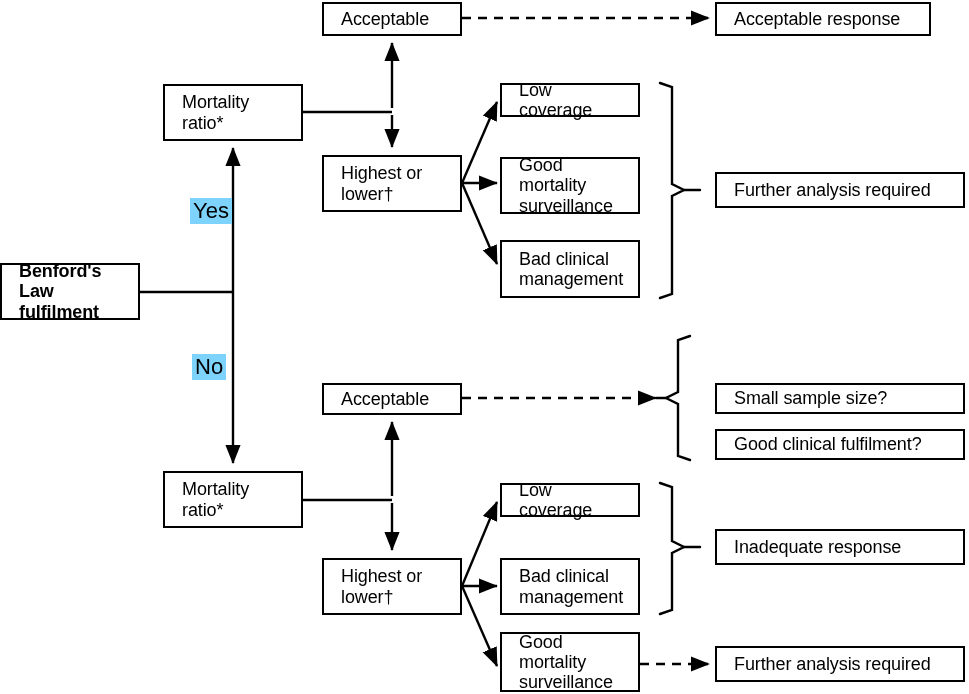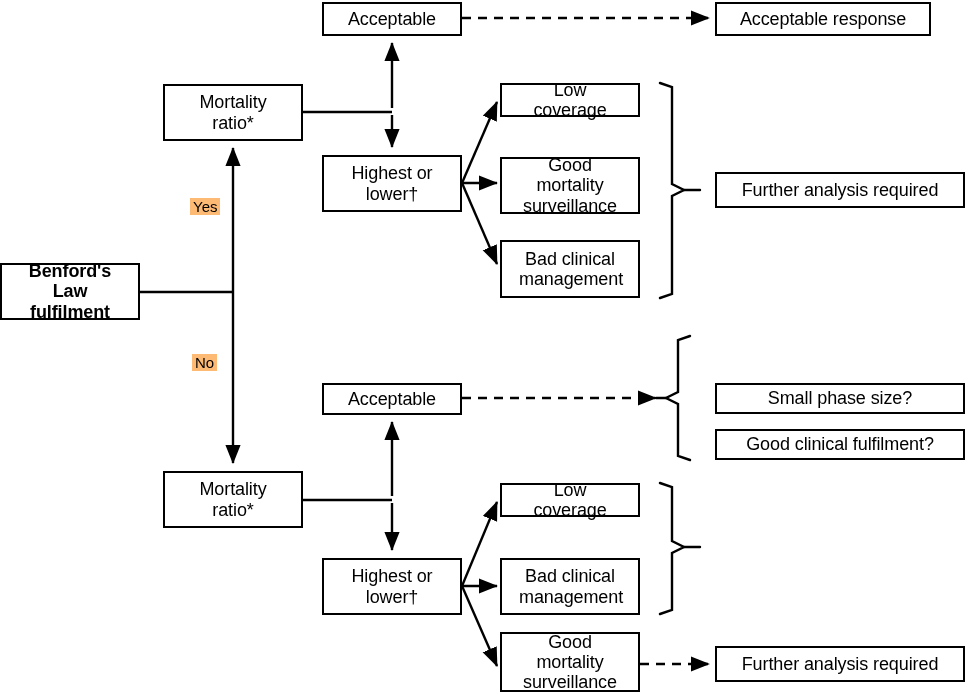--- a/index.html
+++ b/index.html
@@ -25,38 +25,38 @@
     pointer-events: none;
   }
   .node {
     position: absolute;
     box-sizing: border-box;
     border: 2px solid #000000;
     background: #ffffff;
     display: flex;
     align-items: center;
     justify-content: center;
-    text-align: center;
+    text-align: left;
     color: #000000;
     font-family: "Liberation Sans", sans-serif;
     font-size: 18px;
     line-height: 1.12;
     letter-spacing: -0.1px;
     padding: 0 17px;
   }
   .node span {
     display: block;
     width: 100%;
   }
   .edge-label {
     position: absolute;
     color: #000000;
     font-family: "Liberation Sans", sans-serif;
-    font-size: 15px;
-    background: #fdba74;
+    font-size: 22px;
+    background: #7dd3fc;
     padding: 0 3px;
     white-space: nowrap;
   }
 </style>
 </head>
 <body>
 
 <div id="flow-root">
 
   <svg class="edges" viewBox="0 0 969 694">
@@ -175,41 +175,44 @@
     <span style="white-space:pre-line;">Acceptable</span>
   </div>
 
   <div class="node" style="left:322px; top:558px; width:140px; height:57px;">
     <span style="white-space:pre-line;">Highest or
 lower†</span>
   </div>
 
 
   <div class="node" style="left:715px; top:383px; width:250px; height:31px;">
-    <span style="white-space:pre-line;">Small phase size?</span>
+    <span style="white-space:pre-line;">Small sample size?</span>
   </div>
 
   <div class="node" style="left:715px; top:429px; width:250px; height:31px;">
     <span style="white-space:pre-line;">Good clinical fulfilment?</span>
   </div>
 
   <div class="node" style="left:500px; top:483px; width:140px; height:34px;">
     <span style="white-space:pre-line;">Low coverage</span>
   </div>
 
   <div class="node" style="left:500px; top:558px; width:140px; height:57px;">
     <span style="white-space:pre-line;">Bad clinical
 management</span>
   </div>
 
   <div class="node" style="left:500px; top:632px; width:140px; height:60px;">
     <span style="white-space:pre-line;">Good mortality
 surveillance</span>
   </div>
 
+  <div class="node" style="left:715px; top:529px; width:250px; height:36px;">
+    <span style="white-space:pre-line;">Inadequate response</span>
+  </div>
 
   <div class="node" style="left:715px; top:646px; width:250px; height:36px;">
     <span style="white-space:pre-line;">Further analysis required</span>
   </div>
 
   <div class="edge-label" style="left:190px; top:198px;">
     <span>Yes</span>
   </div>
 
   <div class="edge-label" style="left:192px; top:354px;text-align:right;">

